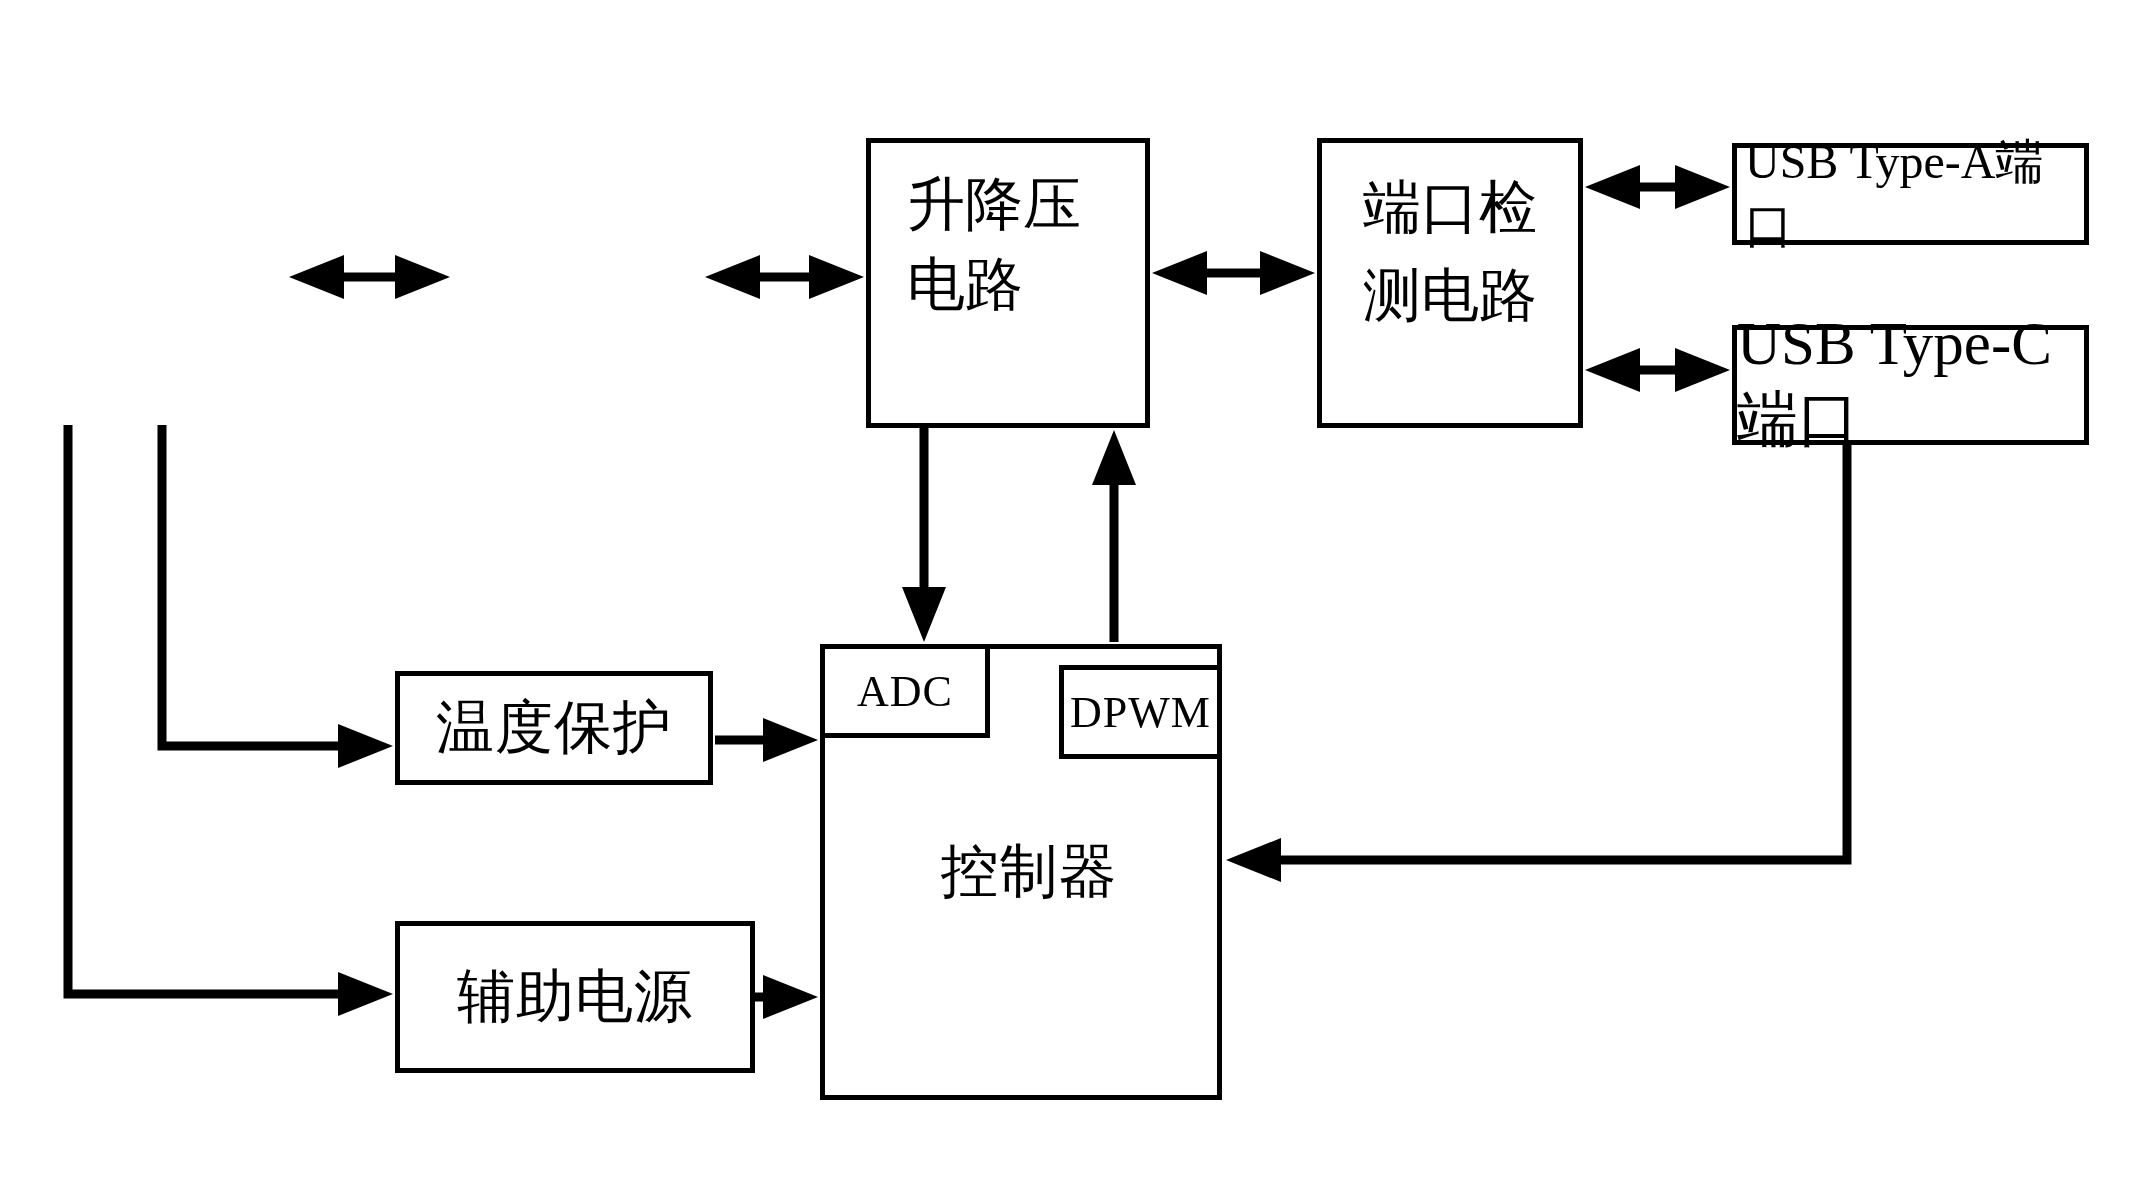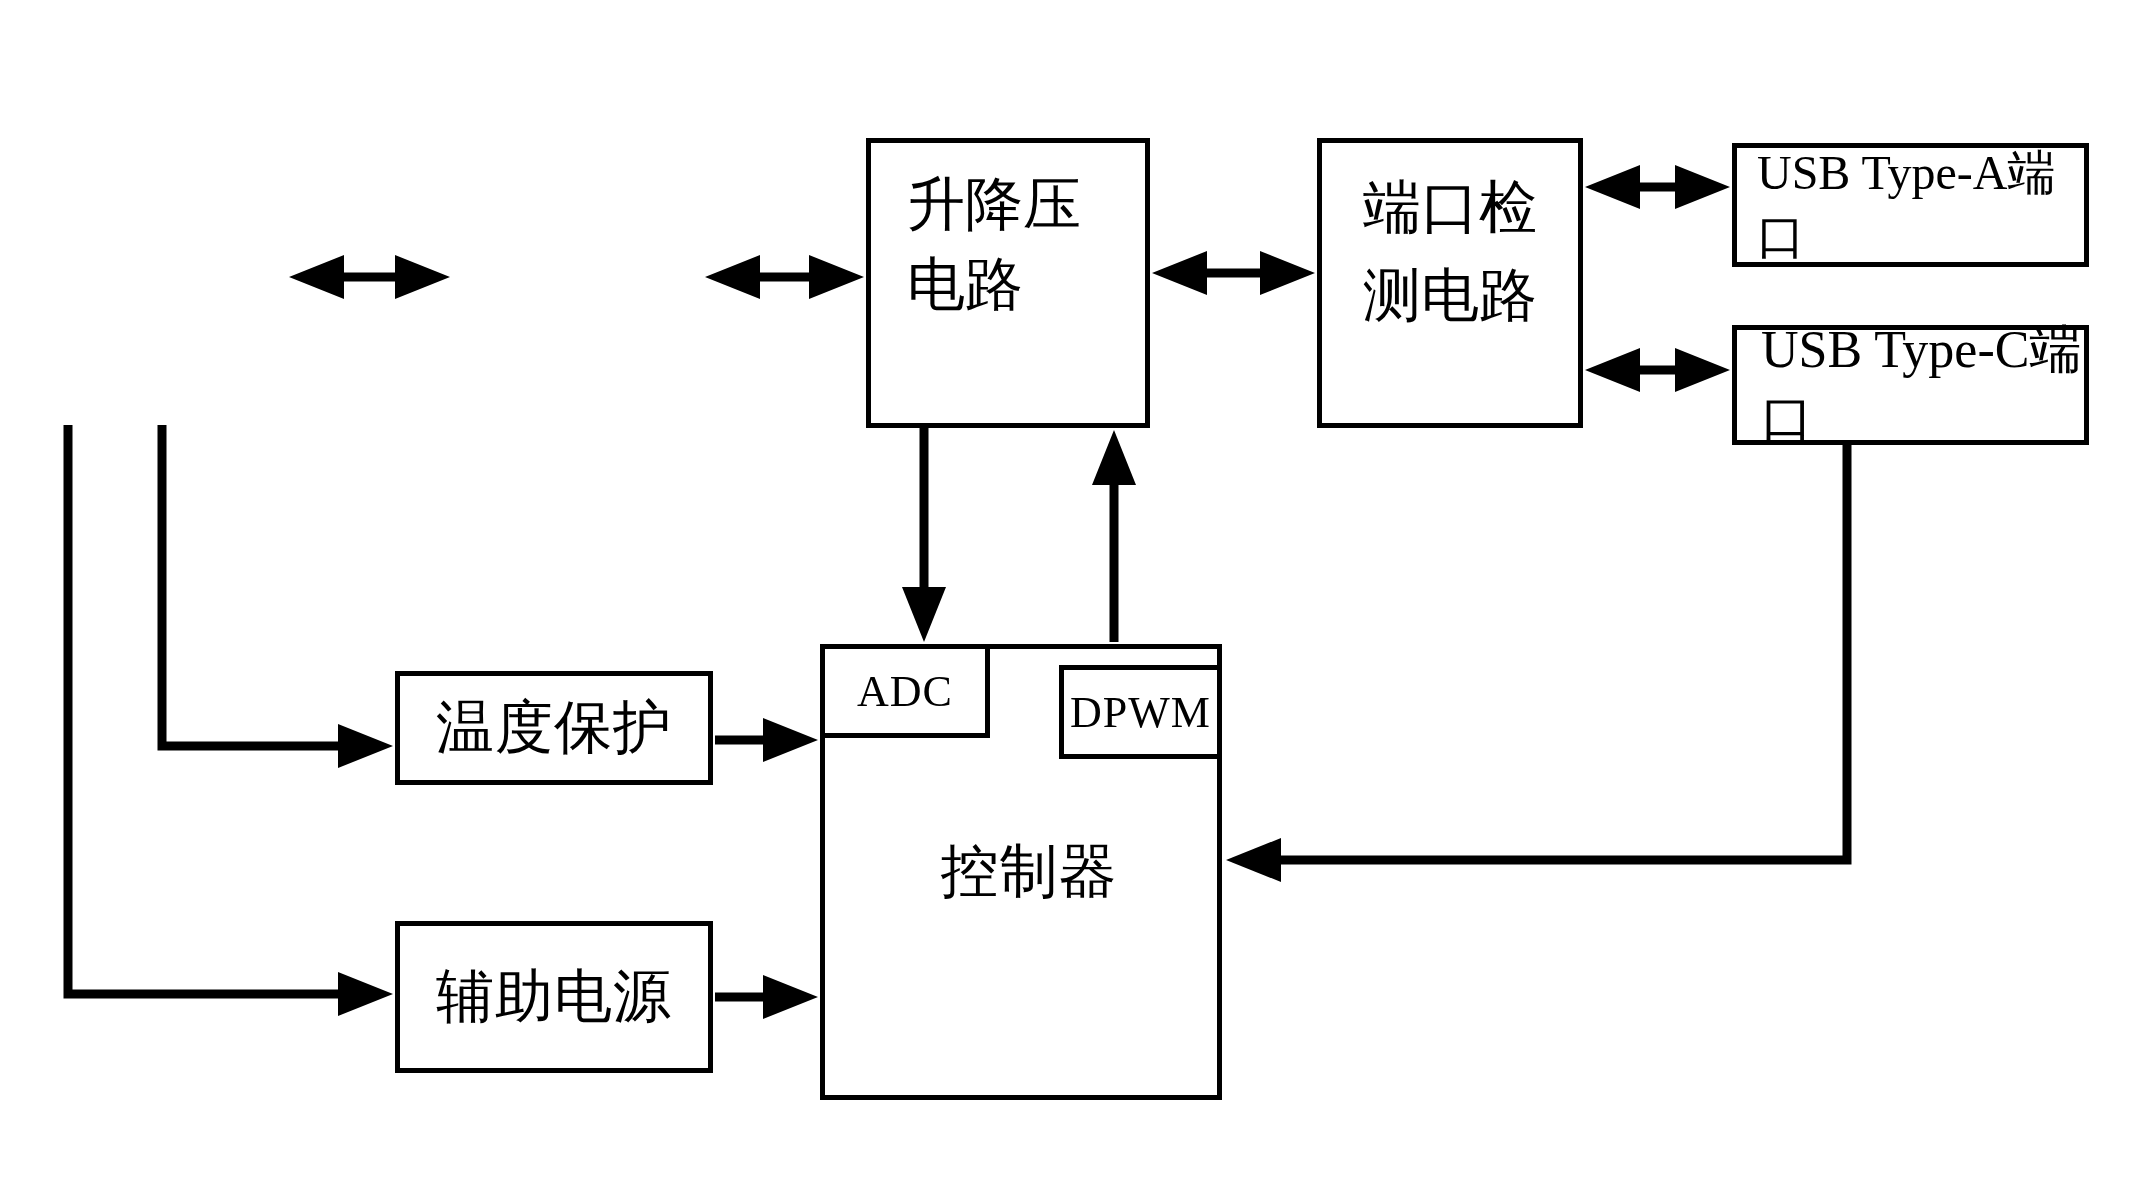--- a/index.html
+++ b/index.html
@@ -36,28 +36,28 @@
   .cjk-lg { font-size: 58px; letter-spacing: 1px; }
   .latin-lg { font-size: 44px; letter-spacing: 1px; }
 
   
   .b-battery        { left: 15px;   top: 138px; width: 272px; height: 290px; }
   .b-protection     { left: 452px;  top: 138px; width: 251px; height: 290px; letter-spacing: 0; }
   .b-buckboost      { left: 866px;  top: 138px; width: 284px; height: 290px;
                       padding: 22px 0 0 36px; font-size: 58px; line-height: 80px; }
   .b-portdetect     { left: 1317px; top: 138px; width: 266px; height: 290px;
                       padding-top: 21px; font-size: 58px; line-height: 88px; text-align: center; }
-  .b-usba           { left: 1732px; top: 143px; width: 357px; height: 124px;
-                      font-size: 48px; padding-left: 20px; justify-content: flex-start; }
+  .b-usba           { left: 1732px; top: 143px; width: 357px; height: 102px;
+                      font-size: 48px; padding-left: 8px; justify-content: flex-start; }
   .b-usbc           { left: 1732px; top: 325px; width: 357px; height: 120px;
-                      font-size: 52px; padding-left: 24px; justify-content: flex-start; }
+                      font-size: 61px; padding-left: 0; justify-content: flex-start; }
 
   
   .b-temp           { left: 395px;  top: 671px; width: 318px; height: 114px; }
-  .b-aux            { left: 395px;  top: 921px; width: 318px; height: 152px; }
+  .b-aux            { left: 395px;  top: 921px; width: 360px; height: 152px; }
   .b-controller     { left: 820px;  top: 644px; width: 402px; height: 456px; padding-left: 16px; }
   .b-adc            { left: 820px;  top: 644px; width: 170px; height: 94px; }
   .b-dpwm           { left: 1059px; top: 644px; width: 163px; height: 94px; margin-top: 21px; }
 
   .wire { stroke: #000000; stroke-width: 9; fill: none; }
   .head { fill: #000000; stroke: none; }
 </style>
 </head>
 <body>
 

